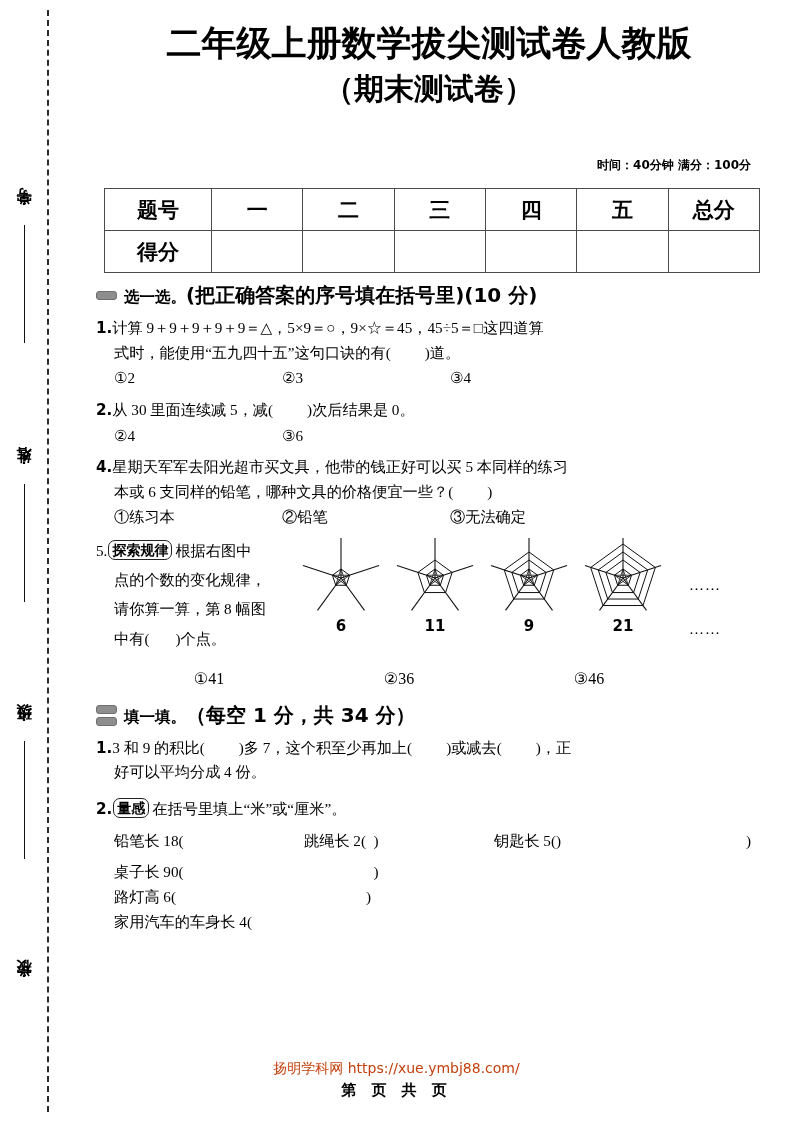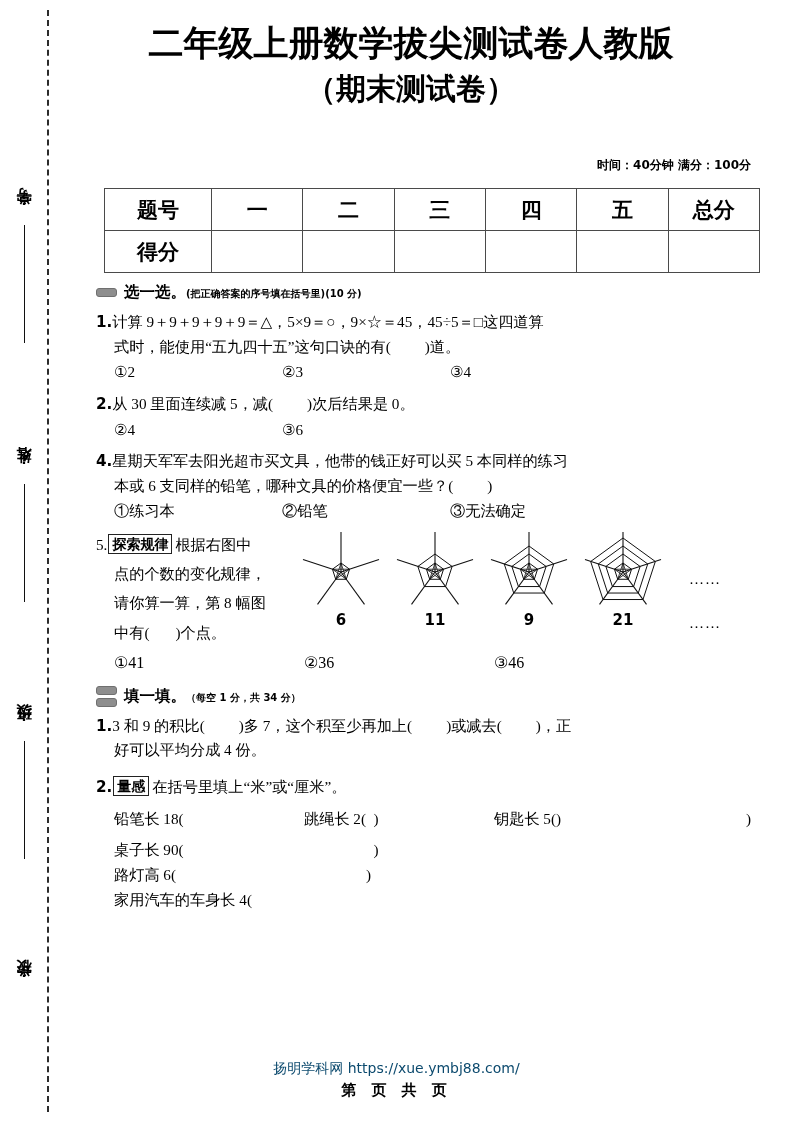--- a/index.html
+++ b/index.html
@@ -21,21 +21,21 @@
     font-size:15px;font-weight:700;letter-spacing:2px;
     font-family:"DejaVu Sans","Liberation Sans",sans-serif;
     display:inline-block;white-space:nowrap;
   }
   .side-entry .vrule{
     display:block;margin:4px auto 0;width:0;height:118px;
     border-left:1.6px solid #111;
   }
 
   
-  .title-wrap{position:absolute;left:52px;top:22px;width:718px;text-align:center;}
+  .title-wrap{position:absolute;left:70px;top:22px;width:718px;text-align:center;}
   .title-main{
     font-family:"DejaVu Sans","Liberation Sans",sans-serif;
     font-weight:700;font-size:35px;letter-spacing:0px;line-height:1.22;
     white-space:nowrap;
   }
   .title-sub{
     font-family:"DejaVu Sans","Liberation Sans",sans-serif;
     font-weight:700;font-size:30px;line-height:1.3;margin-top:4px;
   }
   .meta-line{
@@ -60,32 +60,32 @@
   .body-col{position:absolute;left:96px;top:276px;width:672px;}
   .sec-head{display:flex;align-items:center;margin:6px 0 4px 0;}
   .sec-mark{width:21px;margin-right:7px;flex:none;}
   .sec-mark i{display:block;background:#8e8e8e;border-radius:3px;height:7px;
               border:1px solid #6f6f6f;}
   .sec-mark i+i{margin-top:3px;}
   .sec-title{
     font-family:"DejaVu Sans","Liberation Sans",sans-serif;
     font-weight:700;font-size:15.5px;white-space:nowrap;
   }
-  .sec-title .note{font-size:10px;font-weight:700;}
+  .sec-title .note{font-size:20px;font-weight:700;}
 
   .q{margin-top:7px;font-size:15.2px;line-height:1.62;}
   .q .num{font-weight:700;font-family:"DejaVu Sans","Liberation Sans",sans-serif;}
   .qline{white-space:nowrap;}
   .indent{padding-left:18px;}
   .opts{display:flex;padding-left:18px;margin-top:1px;}
   .opts span{width:168px;white-space:nowrap;}
   .opts.wide span{width:190px;}
   .opt-block{padding-left:18px;}
   .tagbox{
-    display:inline-block;border:1.3px solid #222;border-radius:0;
+    display:inline-block;border:1.3px solid #222;border-radius:7px;
     padding:0 3px;margin:0 3px 0 1px;font-size:14px;line-height:1.3;
     font-family:"DejaVu Sans","Liberation Sans",sans-serif;font-weight:600;
     vertical-align:1px;
   }
   .blank{display:inline-block;width:34px;}
   .blank-sm{display:inline-block;width:26px;}
 
   
   .q5{display:flex;margin-top:6px;}
   .q5-text{width:198px;font-size:15.2px;line-height:1.92;flex:none;}
@@ -94,21 +94,21 @@
   .fig svg{display:block;margin:0 auto;}
   .fig-label{
     font-family:"DejaVu Sans","Liberation Sans",sans-serif;
     font-weight:700;font-size:15px;margin-top:1px;
   }
   .dots-col{width:70px;padding-top:26px;text-align:center;
     font-size:15px;letter-spacing:1px;line-height:2.9;}
 
   
   .footer{position:absolute;left:0;right:0;bottom:22px;text-align:center;}
-  .wm{color:#0c4a6e;font-size:14px;
+  .wm{color:#c2410c;font-size:14px;
       font-family:"DejaVu Sans","Liberation Sans",sans-serif;}
   .pagenum{margin-top:3px;font-size:15px;font-weight:700;letter-spacing:5px;
       font-family:"DejaVu Sans","Liberation Sans",sans-serif;}
 </style>
 </head>
 <body>
 
 <div class="page">
 
   <div class="side-col">
@@ -273,21 +273,21 @@
           <div class="fig-label">21</div>
         </div>
 
         <div class="dots-col">
           <div>……</div>
           <div>……</div>
         </div>
       </div>
     </div>
 
-    <div class="opts wide" style="margin-top:6px;">
+    <div class="opts wide" style="margin-top:16px;text-align:center;">
       <span>①41</span>
       <span>②36</span>
       <span>③46</span>
     </div>
 
     <div class="sec-head" style="margin-top:14px;">
       <span class="sec-mark">
           <i></i>
           <i></i>
         </span>

